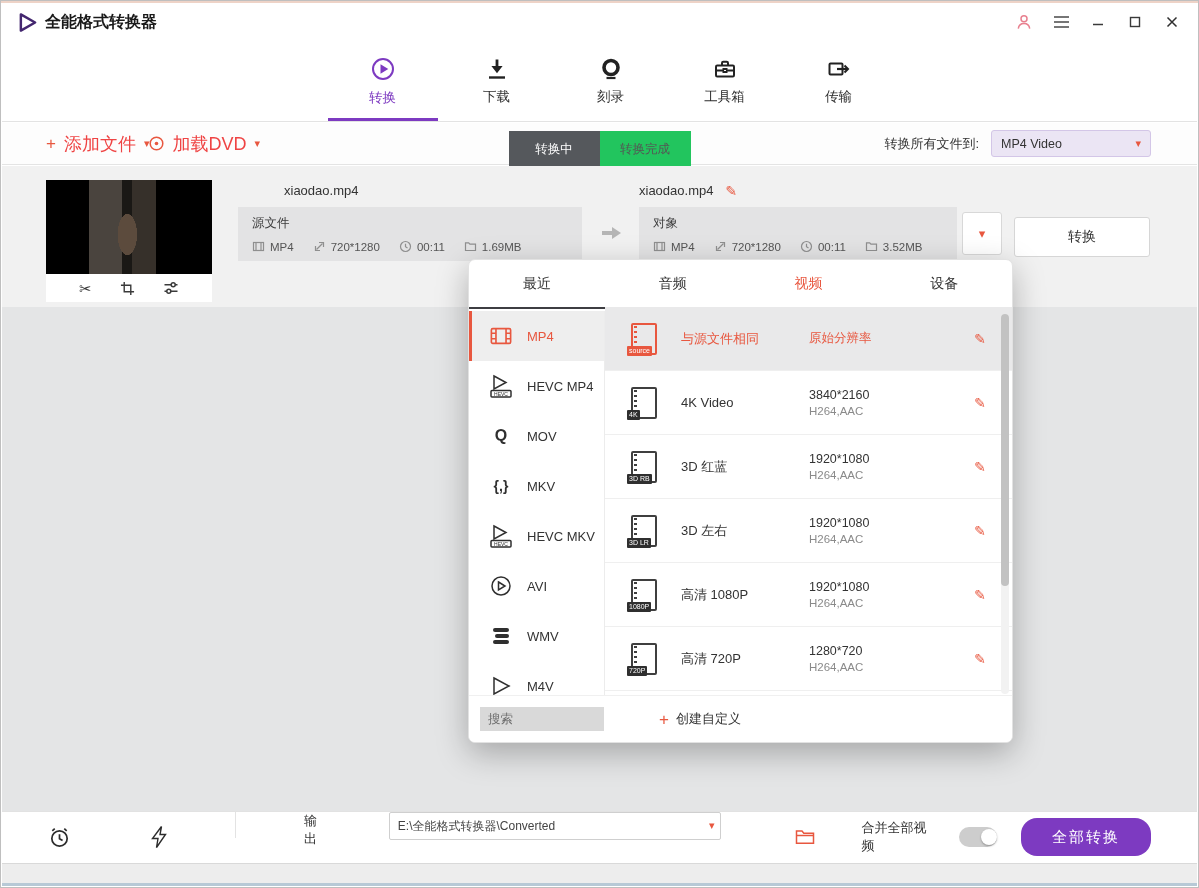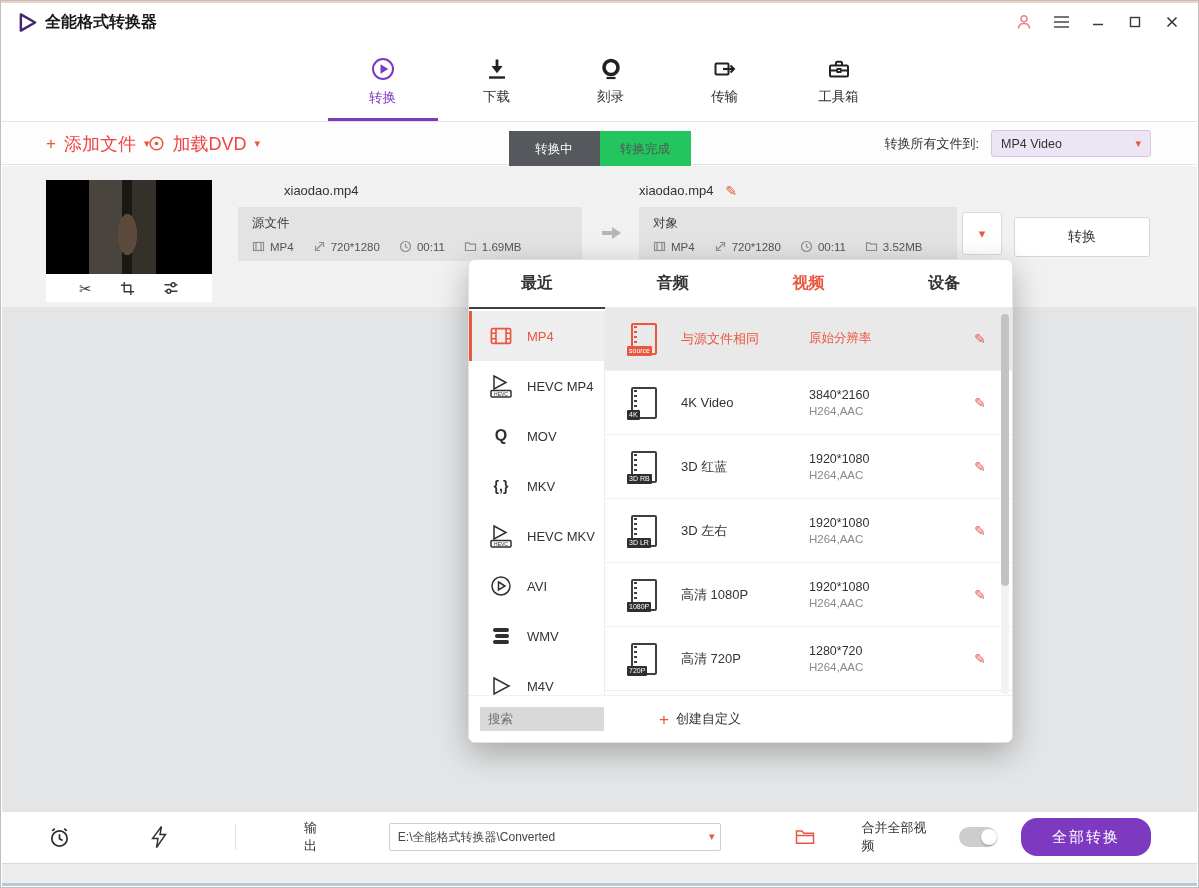--- a/index.html
+++ b/index.html
@@ -62,21 +62,21 @@
   .spec{display:flex;align-items:center;gap:5px;font-size:11.5px;color:#555;}
   .flow-arrow{position:absolute;left:599px;top:59px;}
   .dd-btn{position:absolute;left:960px;top:46px;width:40px;height:43px;background:#fff;border:1px solid #d8d8d8;border-radius:3px;display:flex;align-items:center;justify-content:center;cursor:pointer;}
   .convert-btn{position:absolute;right:47px;top:51px;width:136px;height:40px;background:#fff;border:1px solid #d6d6d6;border-radius:3px;font-size:14px;color:#333;display:flex;align-items:center;justify-content:center;cursor:pointer;}
 
   .mainarea{position:absolute;top:306px;left:1px;right:1px;height:504px;background:#e4e5e6;}
 
   
   .popup{position:absolute;left:467px;top:258px;width:545px;height:484px;background:#fff;border-radius:7px;box-shadow:0 10px 32px rgba(0,0,0,.28);z-index:50;overflow:hidden;border:1px solid #e2e2e2;}
   .pp-tabs{display:flex;height:49px;border-bottom:2px solid #3e3e42;}
-  .pp-tab{flex:1;display:flex;align-items:center;justify-content:center;font-size:16px;color:#333;cursor:pointer;position:relative;font-weight:bold;}
+  .pp-tab{flex:1;display:flex;align-items:center;justify-content:center;font-size:14px;color:#333;cursor:pointer;position:relative;}
   .pp-tab.active{color:var(--orange);}
   .pp-tab.active::after{content:"";position:absolute;bottom:-2px;left:0;width:100%;height:2px;background:var(--orange);}
   .pp-left{position:absolute;top:51px;left:0;width:136px;height:386px;border-right:1px solid #ececec;overflow:hidden;background:#fff;}
   .fmt-item{height:50px;display:flex;align-items:center;padding-left:16px;gap:13px;font-size:13px;color:#333;border-left:3px solid transparent;cursor:pointer;}
   .fmt-item.active{background:#eeeeee;border-left-color:var(--orange);color:var(--orange);}
   .fmt-ic{width:26px;display:flex;align-items:center;justify-content:center;color:#2f2f2f;}
   .fmt-item.active .fmt-ic{color:var(--orange);}
   .fmt-txt-ic{font-weight:bold;font-size:16px;}
   .pp-right{position:absolute;top:47px;left:136px;right:0;height:386px;overflow:hidden;}
   .preset-row{height:64px;display:flex;align-items:center;border-bottom:1px solid #efefef;padding-left:26px;position:relative;cursor:pointer;}
@@ -96,21 +96,21 @@
   .preset-row.highlight .pi-badge{background:var(--orange);}
   .pp-scroll{position:absolute;right:3px;top:54px;width:8px;height:380px;background:#f2f2f2;border-radius:4px;cursor:pointer;}
   .pp-thumb{position:absolute;top:0;left:0;width:8px;height:272px;background:#c2c2c2;border-radius:4px;cursor:grab;}
   .pp-footer{position:absolute;bottom:0;left:0;right:0;height:47px;display:flex;align-items:center;padding-left:11px;gap:55px;background:#fff;border-top:1px solid #f0f0f0;}
   .search-input{width:124px;height:24px;background:#d9d9d9;border:none;outline:none;padding:0 8px;font-size:12.5px;color:#444;font-family:inherit;}
   .search-input::placeholder{color:#6d6d6d;}
   .create-custom{display:flex;align-items:center;gap:7px;cursor:pointer;}
   .cc-label{font-size:13px;color:#333;}
 
   
-  .bottombar{position:absolute;top:810px;left:1px;right:1px;height:51px;background:#fff;border-top:1px solid #e2e2e2;display:flex;align-items:center;padding:0 46px;gap:46px;}
+  .bottombar{position:absolute;top:810px;left:1px;right:1px;height:51px;background:#fff;border-top:1px solid #e2e2e2;display:flex;padding:0 46px;gap:46px;}
   .bb-icon{display:flex;align-items:center;cursor:pointer;}
   .bb-divider{width:1px;height:26px;background:#e3e3e3;margin:0 22px;}
   .out-lbl{font-size:13px;color:#333;margin-right:14px;}
   .path-wrap{position:relative;width:348px;height:28px;}
   .path-input{width:100%;height:100%;border:1px solid #cfcfcf;border-radius:2px;padding:0 24px 0 8px;font-size:12px;color:#444;outline:none;font-family:inherit;background:#fff;}
   .path-caret{position:absolute;right:7px;top:7px;color:var(--orange);font-size:11px;cursor:pointer;}
   .open-folder{margin-left:28px;}
   .bb-right{margin-left:auto;display:flex;align-items:center;gap:24px;}
   .merge-lbl{font-size:13px;color:#333;}
   .toggle{position:relative;width:40px;height:20px;background:#cdcdcd;border-radius:10px;cursor:pointer;}
@@ -189,37 +189,37 @@
         <svg width="24" height="24" viewBox="0 0 24 24">
             <circle cx="12" cy="10.5" r="7" fill="none" stroke="#222" stroke-width="3.6"></circle>
             <path d="M7.5 21h9" stroke="#222" stroke-width="2.2"></path>
           </svg>
       </span>
       <span class="nav-label">刻录</span>
     </div>
     <div class="nav-item">
       <span>
         <svg width="24" height="24" viewBox="0 0 24 24" fill="none" stroke="#222" stroke-width="2">
-            <rect x="2.5" y="6.5" width="13" height="11" rx="1"></rect>
-            <path d="M10 12h10.5" stroke-width="2.2"></path>
-            <path d="M17.5 8.5 21 12l-3.5 3.5"></path>
-          </svg>
-      </span>
-      <span class="nav-label">传输</span>
-    </div>
-    <div class="nav-item">
-      <span>
-        <svg width="24" height="24" viewBox="0 0 24 24" fill="none" stroke="#222" stroke-width="2">
             <rect x="3" y="8.5" width="18" height="11" rx="1.2"></rect>
             <path d="M9 8.5V6a1.3 1.3 0 0 1 1.3-1.3h3.4A1.3 1.3 0 0 1 15 6v2.5"></path>
             <path d="M3 13.5h7.5M13.5 13.5H21"></path>
             <rect x="10.5" y="12" width="3" height="3"></rect>
           </svg>
       </span>
       <span class="nav-label">工具箱</span>
+    </div>
+    <div class="nav-item">
+      <span>
+        <svg width="24" height="24" viewBox="0 0 24 24" fill="none" stroke="#222" stroke-width="2">
+            <rect x="2.5" y="6.5" width="13" height="11" rx="1"></rect>
+            <path d="M10 12h10.5" stroke-width="2.2"></path>
+            <path d="M17.5 8.5 21 12l-3.5 3.5"></path>
+          </svg>
+      </span>
+      <span class="nav-label">传输</span>
     </div>
   </div>
 
   <div class="toolbar">
     <div class="tool-group g1">
       <span class="plus">+</span>
       <span class="tool-label">添加文件</span>
       <span class="caret">▾</span>
     </div>
     <div class="tool-group g2">

